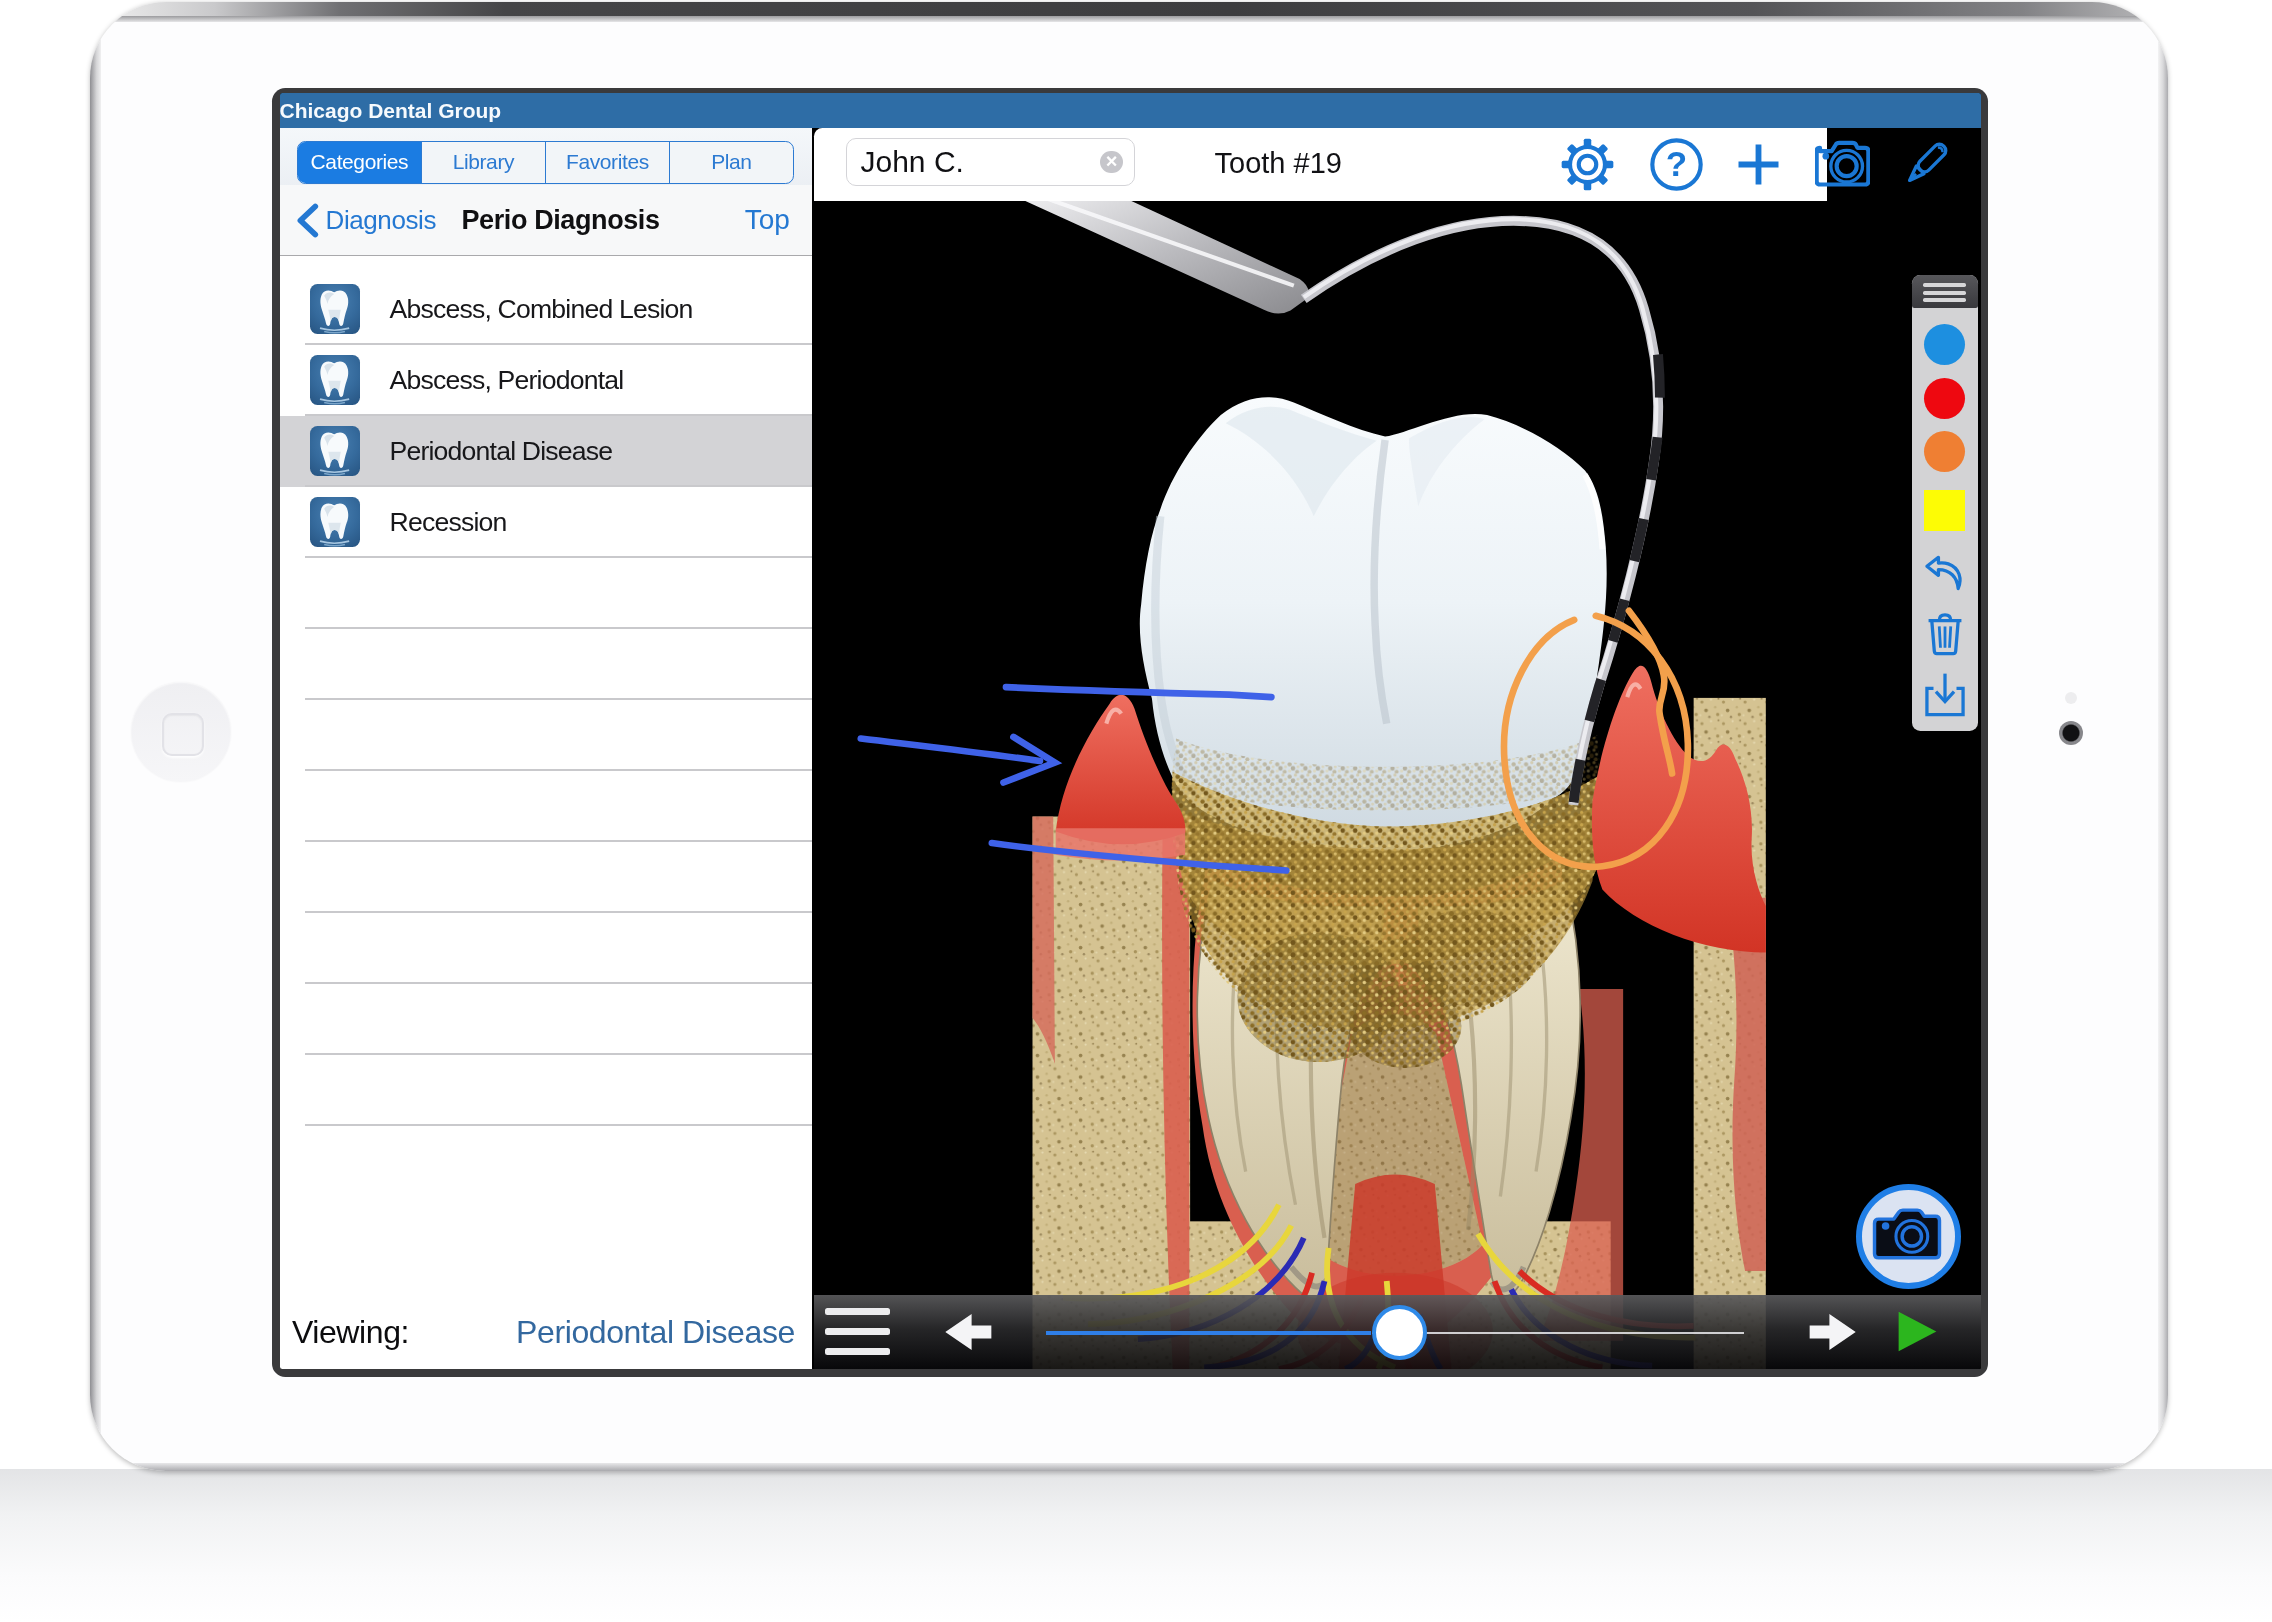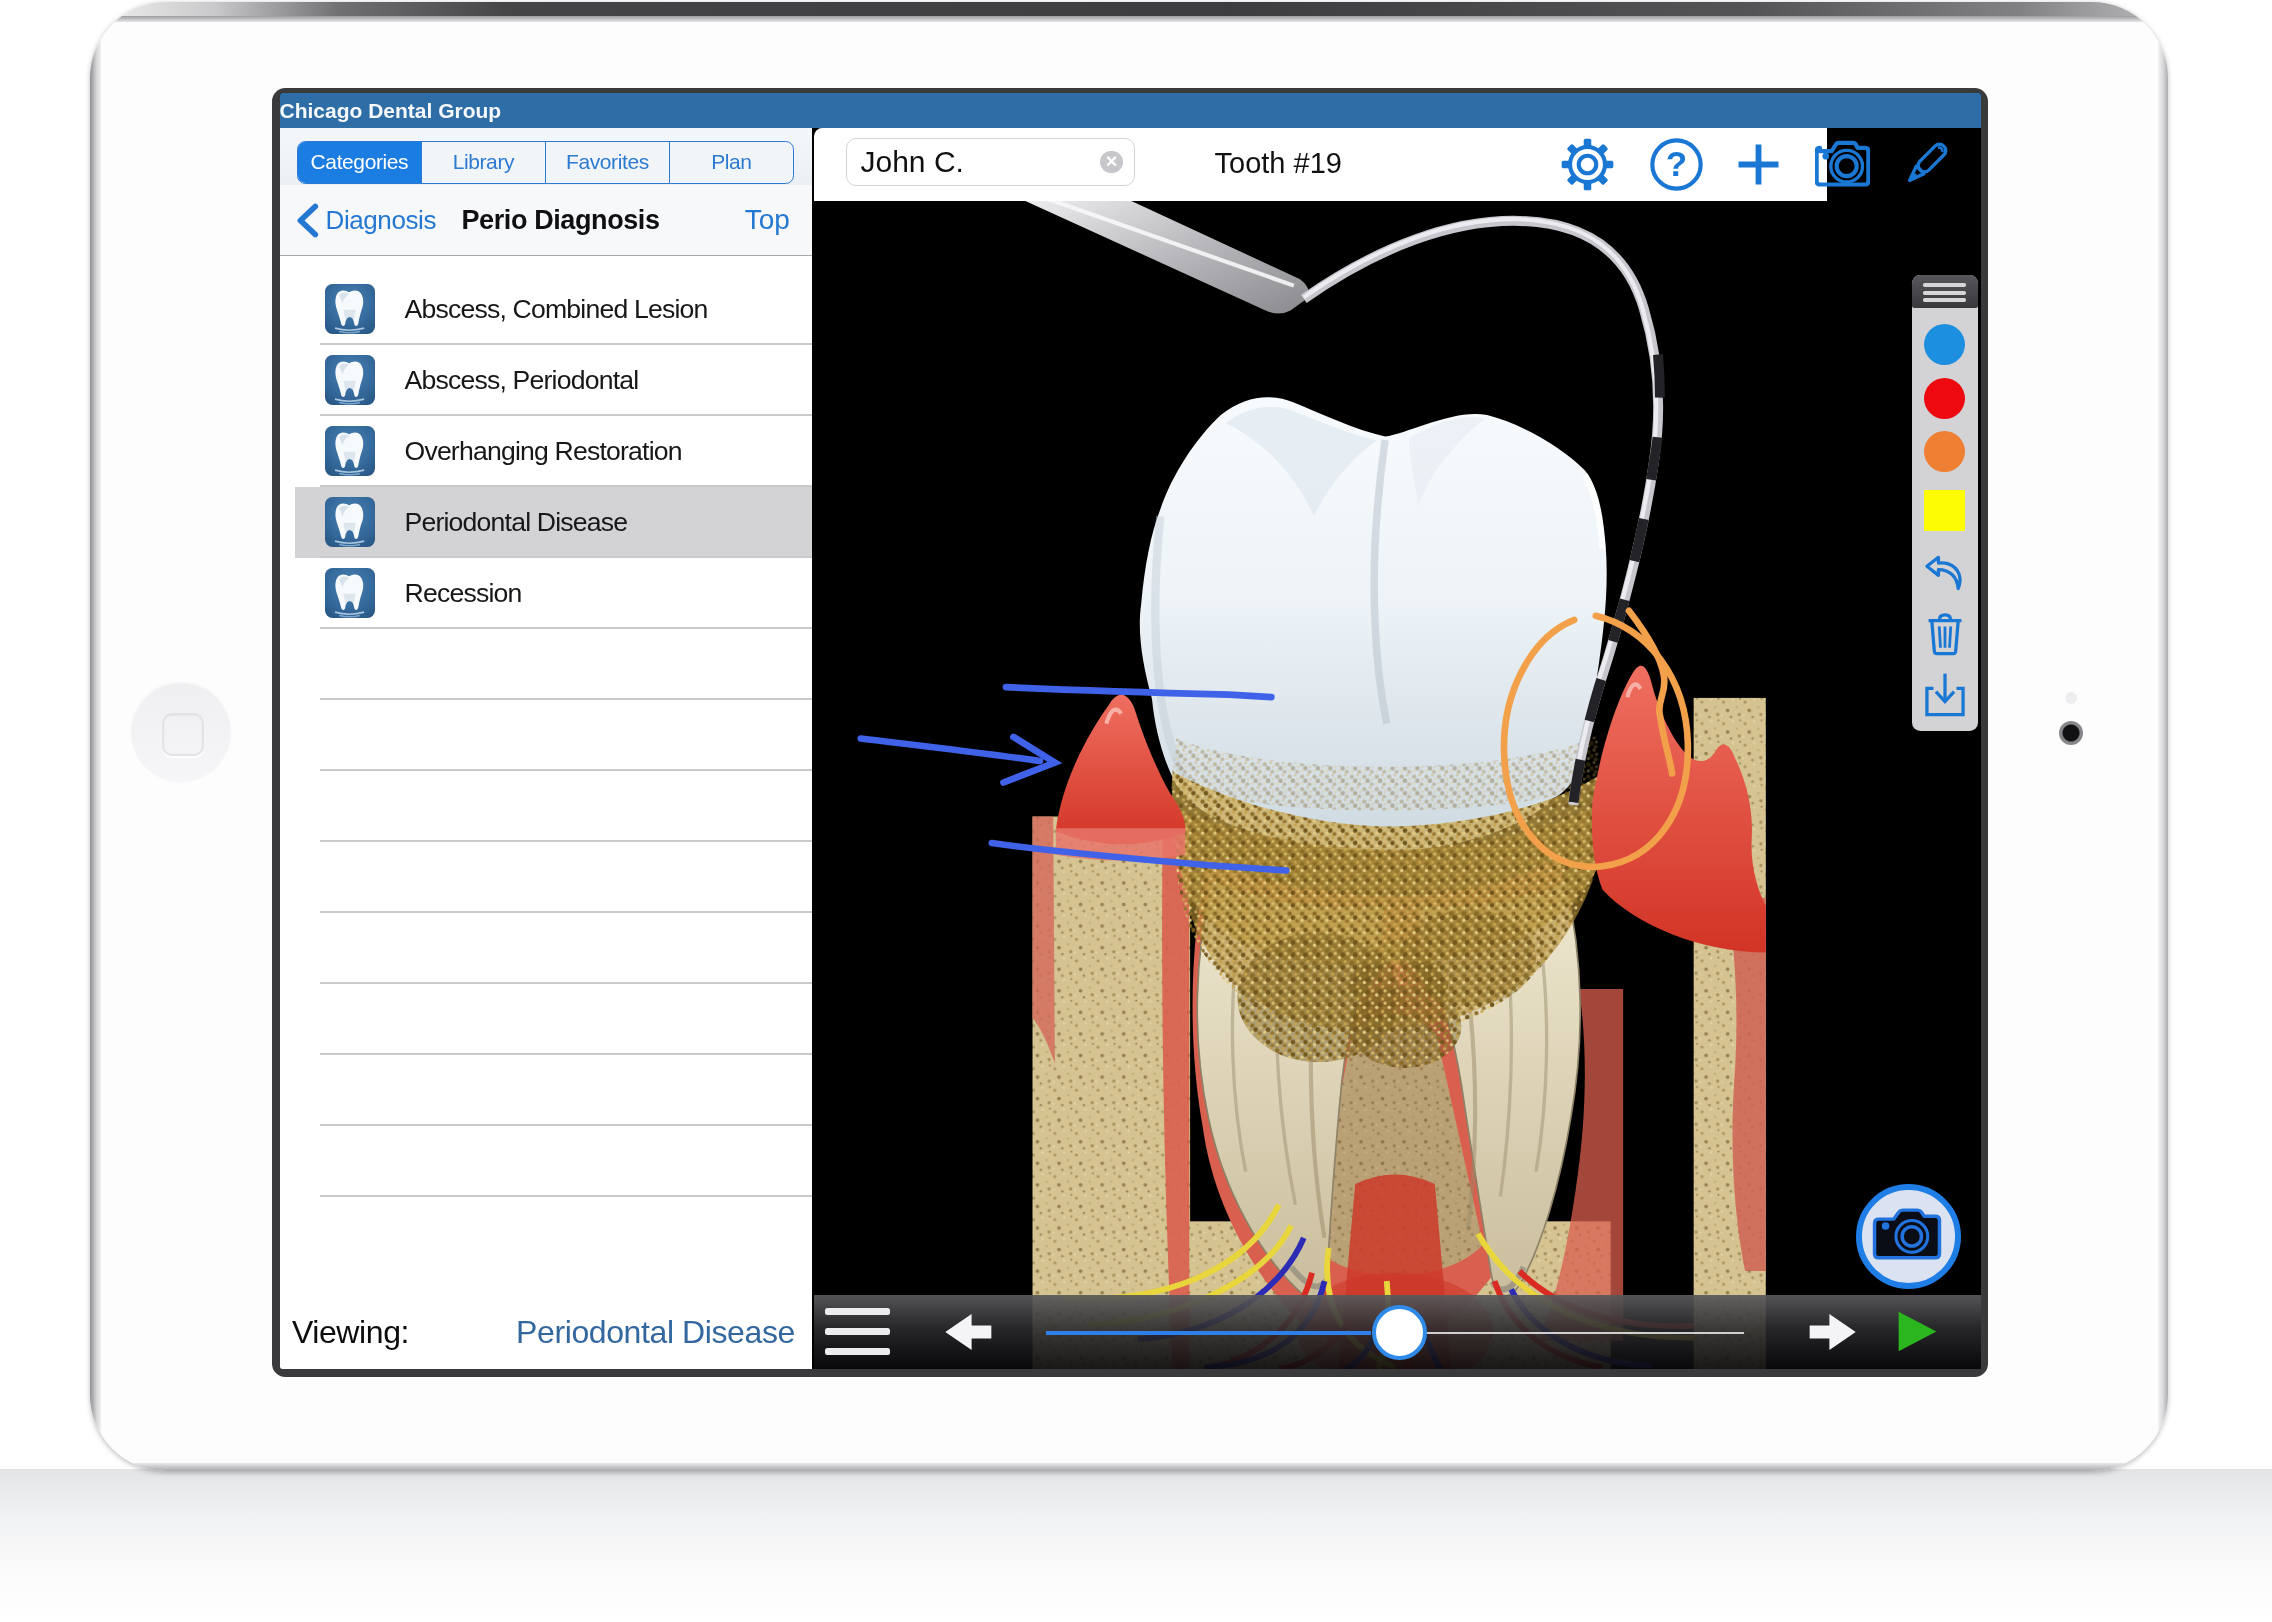--- a/index.html
+++ b/index.html
@@ -37,21 +37,21 @@
 #segctl { position:absolute; left:17.4px; top:13.3px; width:497px; height:43px; border:1.7px solid #2c7ad2; border-radius:8.3px;
   display:flex; overflow:hidden; background:#f2f5f8; }
 .seg { flex:1; font-size:21px; letter-spacing:-0.4px; color:#2c7ad2; text-align:center; line-height:40px; border-right:1.7px solid #2c7ad2; }
 .seg:last-child { border-right:none; }
 .seg.sel { background:#1b7ce2; color:#ffffff; }
 #navrow { position:absolute; left:0; top:57px; width:532px; height:71px; background:#f7f8f9; border-bottom:1.7px solid #a9a9ac; }
 #navrow svg { position:absolute; left:13.3px; top:17.4px; }
 #navDiag { position:absolute; left:46px; top:0; font-size:26px; letter-spacing:-0.4px; color:#2478d2; line-height:70px; }
 #navTitle { position:absolute; left:182px; top:0; font-size:27px; letter-spacing:-0.4px; font-weight:bold; color:#101012; line-height:70px; }
 #navTop { position:absolute; right:21.6px; top:0; font-size:28px; color:#2478d2; line-height:70px; }
-#list { position:absolute; left:15px; top:146px; width:608px; }
+#list { position:absolute; left:0; top:146px; width:608px; }
 .row { position:relative; width:532px; height:71px; }
 .row .sep { position:absolute; left:25px; bottom:0; right:0; height:1.7px; background:#c9c9cc; }
 .row.sel { background:#d3d3d6; }
 .row .ticon { position:absolute; left:30px; top:10.8px; width:50px; height:50px; border-radius:7.5px;
   background:radial-gradient(circle at 50% 35%, #4a81b3 0%, #356a9c 55%, #265380 100%); }
 .row .lbl { position:absolute; left:110px; top:0; font-size:26.6px; letter-spacing:-0.8px; color:#17171a; line-height:71px; white-space:nowrap; }
 #viewing { position:absolute; left:0; top:1186px; width:532px; height:37px; }
 #viewing .vlbl { position:absolute; left:12.4px; top:0; font-size:32px; letter-spacing:-0.4px; color:#0c0c0e; }
 #viewing .vval { position:absolute; right:16.6px; top:0; font-size:32px; letter-spacing:-0.4px; color:#33689f; }
 #divider { position:absolute; left:532px; top:35px; width:2.5px; height:1241px; background:#000; }
@@ -133,27 +133,20 @@
                 <div class="lbl">Abscess, Combined Lesion</div>
                 <div class="sep"></div>
               </div>
             <div class="row">
                 <div class="ticon"><svg width="50" height="50" viewBox="0 0 60 60">
                     <use href="#toothsym"></use>
                   </svg></div>
                 <div class="lbl">Abscess, Periodontal</div>
                 <div class="sep"></div>
               </div>
-            <div class="row">
-                <div class="ticon"><svg width="50" height="50" viewBox="0 0 60 60">
-                    <use href="#toothsym"></use>
-                  </svg></div>
-                <div class="lbl">Overhanging Restoration</div>
-                <div class="sep"></div>
-              </div>
             <div class="row sel">
                 <div class="ticon"><svg width="50" height="50" viewBox="0 0 60 60">
                     <use href="#toothsym"></use>
                   </svg></div>
                 <div class="lbl">Periodontal Disease</div>
                 <div class="sep"></div>
               </div>
             <div class="row">
                 <div class="ticon"><svg width="50" height="50" viewBox="0 0 60 60">
                     <use href="#toothsym"></use>

